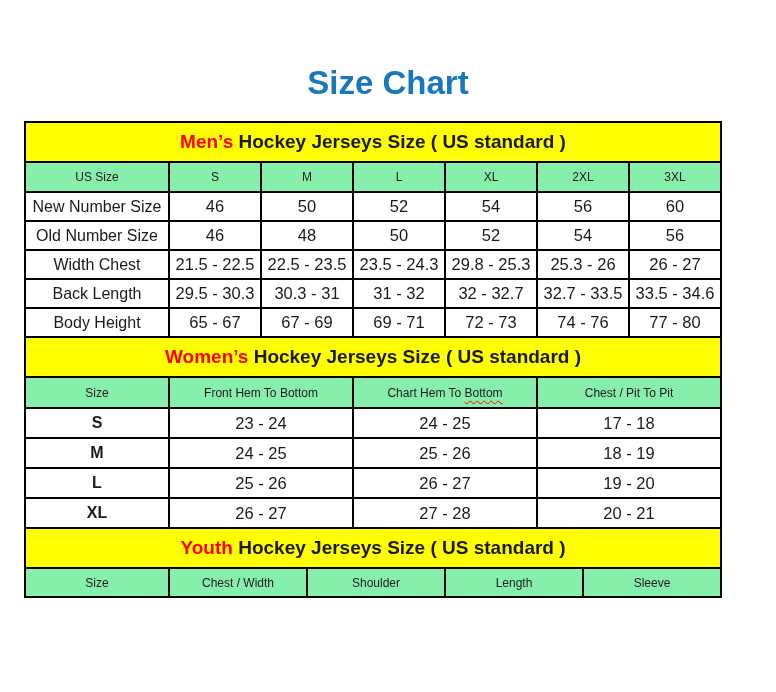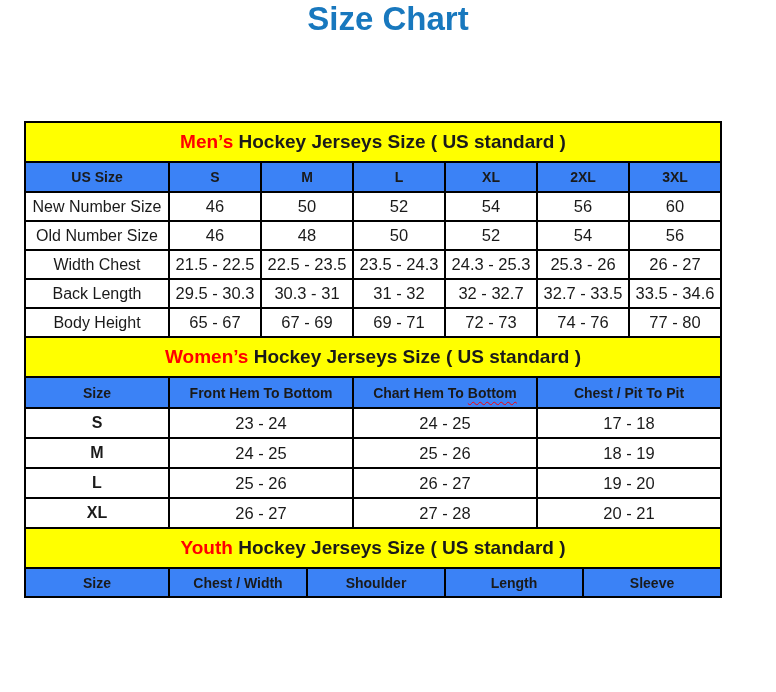--- a/index.html
+++ b/index.html
@@ -12,20 +12,21 @@
     font-family: "Liberation Sans", "DejaVu Sans", sans-serif;
   }
   .page {
     position: relative;
     width: 776px;
     height: 692px;
     background: #ffffff;
   }
   .title {
     margin: 0;
+    padding-top: 64px;
     text-align: center;
     font-size: 33px;
     font-weight: bold;
     color: #1878be;
     letter-spacing: 0px;
   }
   .tables {
     position: absolute;
     left: 24px;
     top: 121px;
@@ -49,23 +50,23 @@
   }
   td.band {
     background: #ffff00;
     font-weight: bold;
     font-size: 19px;
     height: 38px;
     color: #000000;
   }
   td.band .accent { color: #ff0000; }
   tr.head th {
-    font-weight: bold;
-    font-size: 14px;
-    background: #3b82f6;
+    font-weight: normal;
+    font-size: 12px;
+    background: #86efac;
   }
   .mens tr.head th { height: 28px; }
   .womens tr.head th { height: 29px; }
   .youth tr.head th { height: 27px; }
   .mens td.v, .mens td.lbl { height: 27px; }
   .womens td.v, .womens td.lbl { height: 28px; }
   .youth td.v, .youth td.lbl { height: 30px; }
   td.v { font-size: 16.5px; font-weight: normal; }
   td.lbl { font-size: 16px; font-weight: normal; }
   td.lbl.b { font-weight: bold; }
@@ -125,21 +126,21 @@
         <td class="v">50</td>
         <td class="v">52</td>
         <td class="v">54</td>
         <td class="v">56</td>
       </tr>
       <tr>
         <td class="lbl">Width Chest</td>
         <td class="v">21.5 - 22.5</td>
         <td class="v">22.5 - 23.5</td>
         <td class="v">23.5 - 24.3</td>
-        <td class="v">24.3 - 25.3</td>
+        <td class="v">29.8 - 25.3</td>
         <td class="v">25.3 - 26</td>
         <td class="v">26 - 27</td>
       </tr>
       <tr>
         <td class="lbl">Back Length</td>
         <td class="v">29.5 - 30.3</td>
         <td class="v">30.3 - 31</td>
         <td class="v">31 - 32</td>
         <td class="v">32 - 32.7</td>
         <td class="v">32.7 - 33.5</td>

